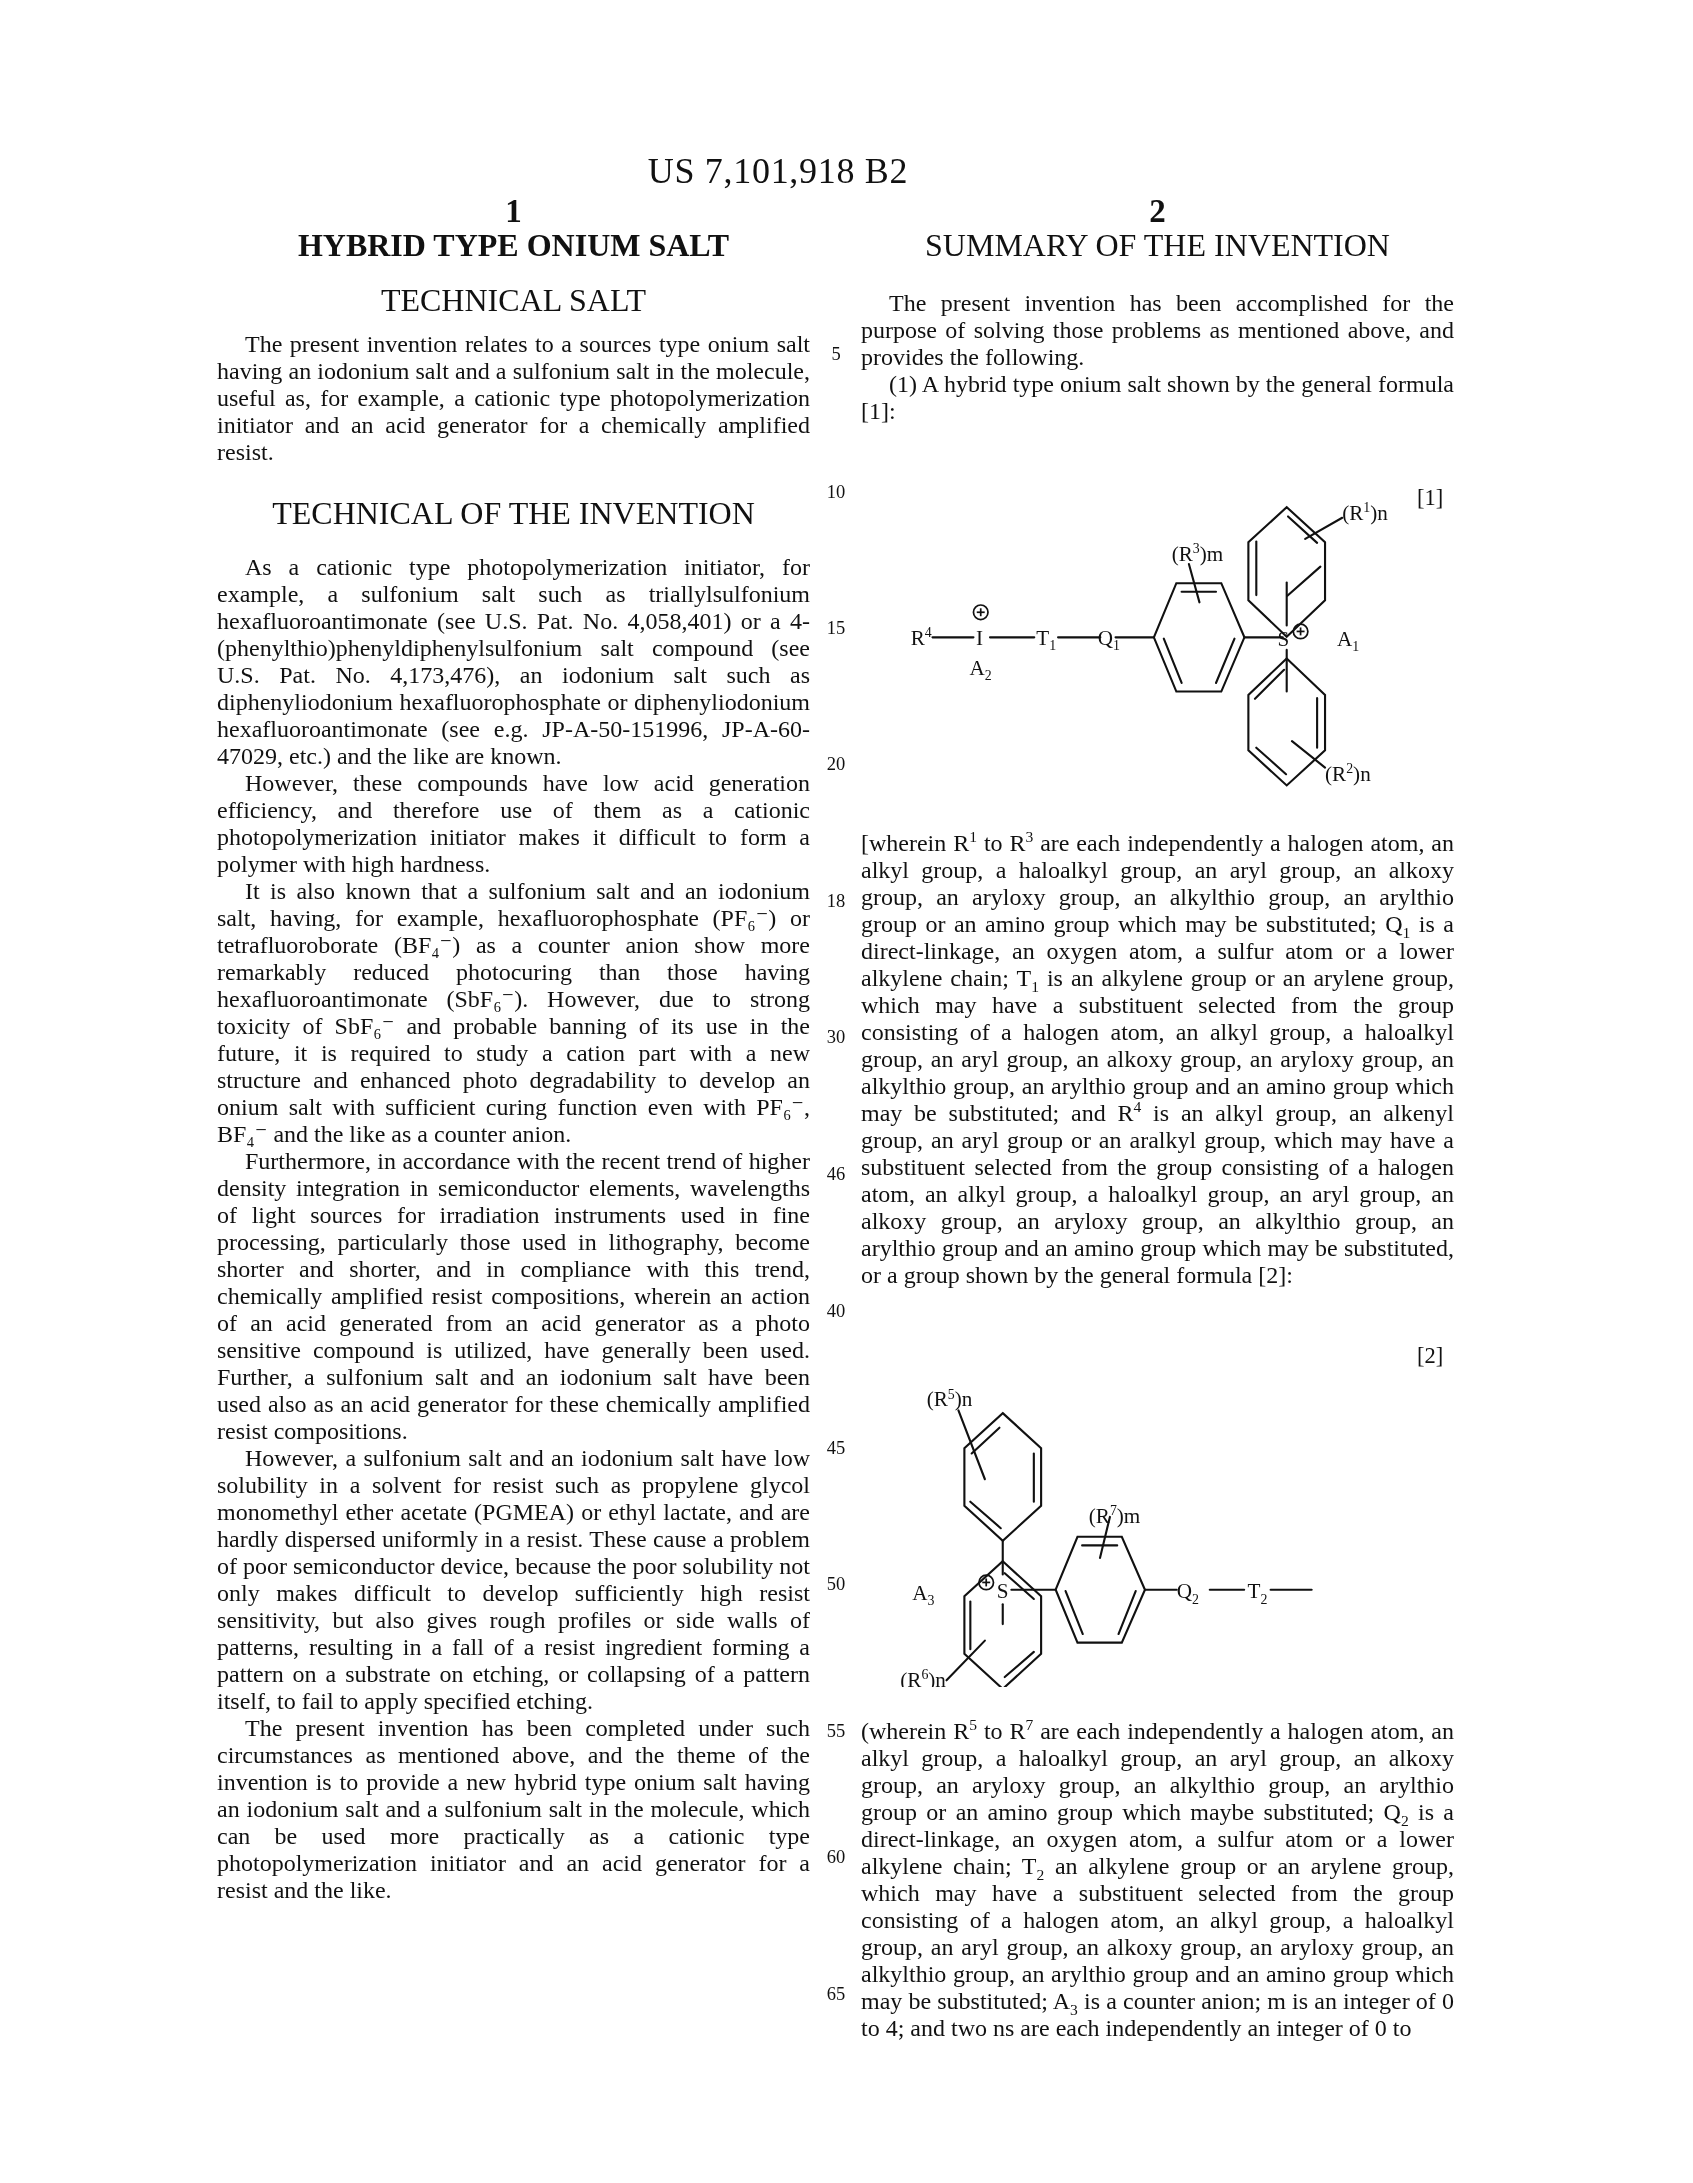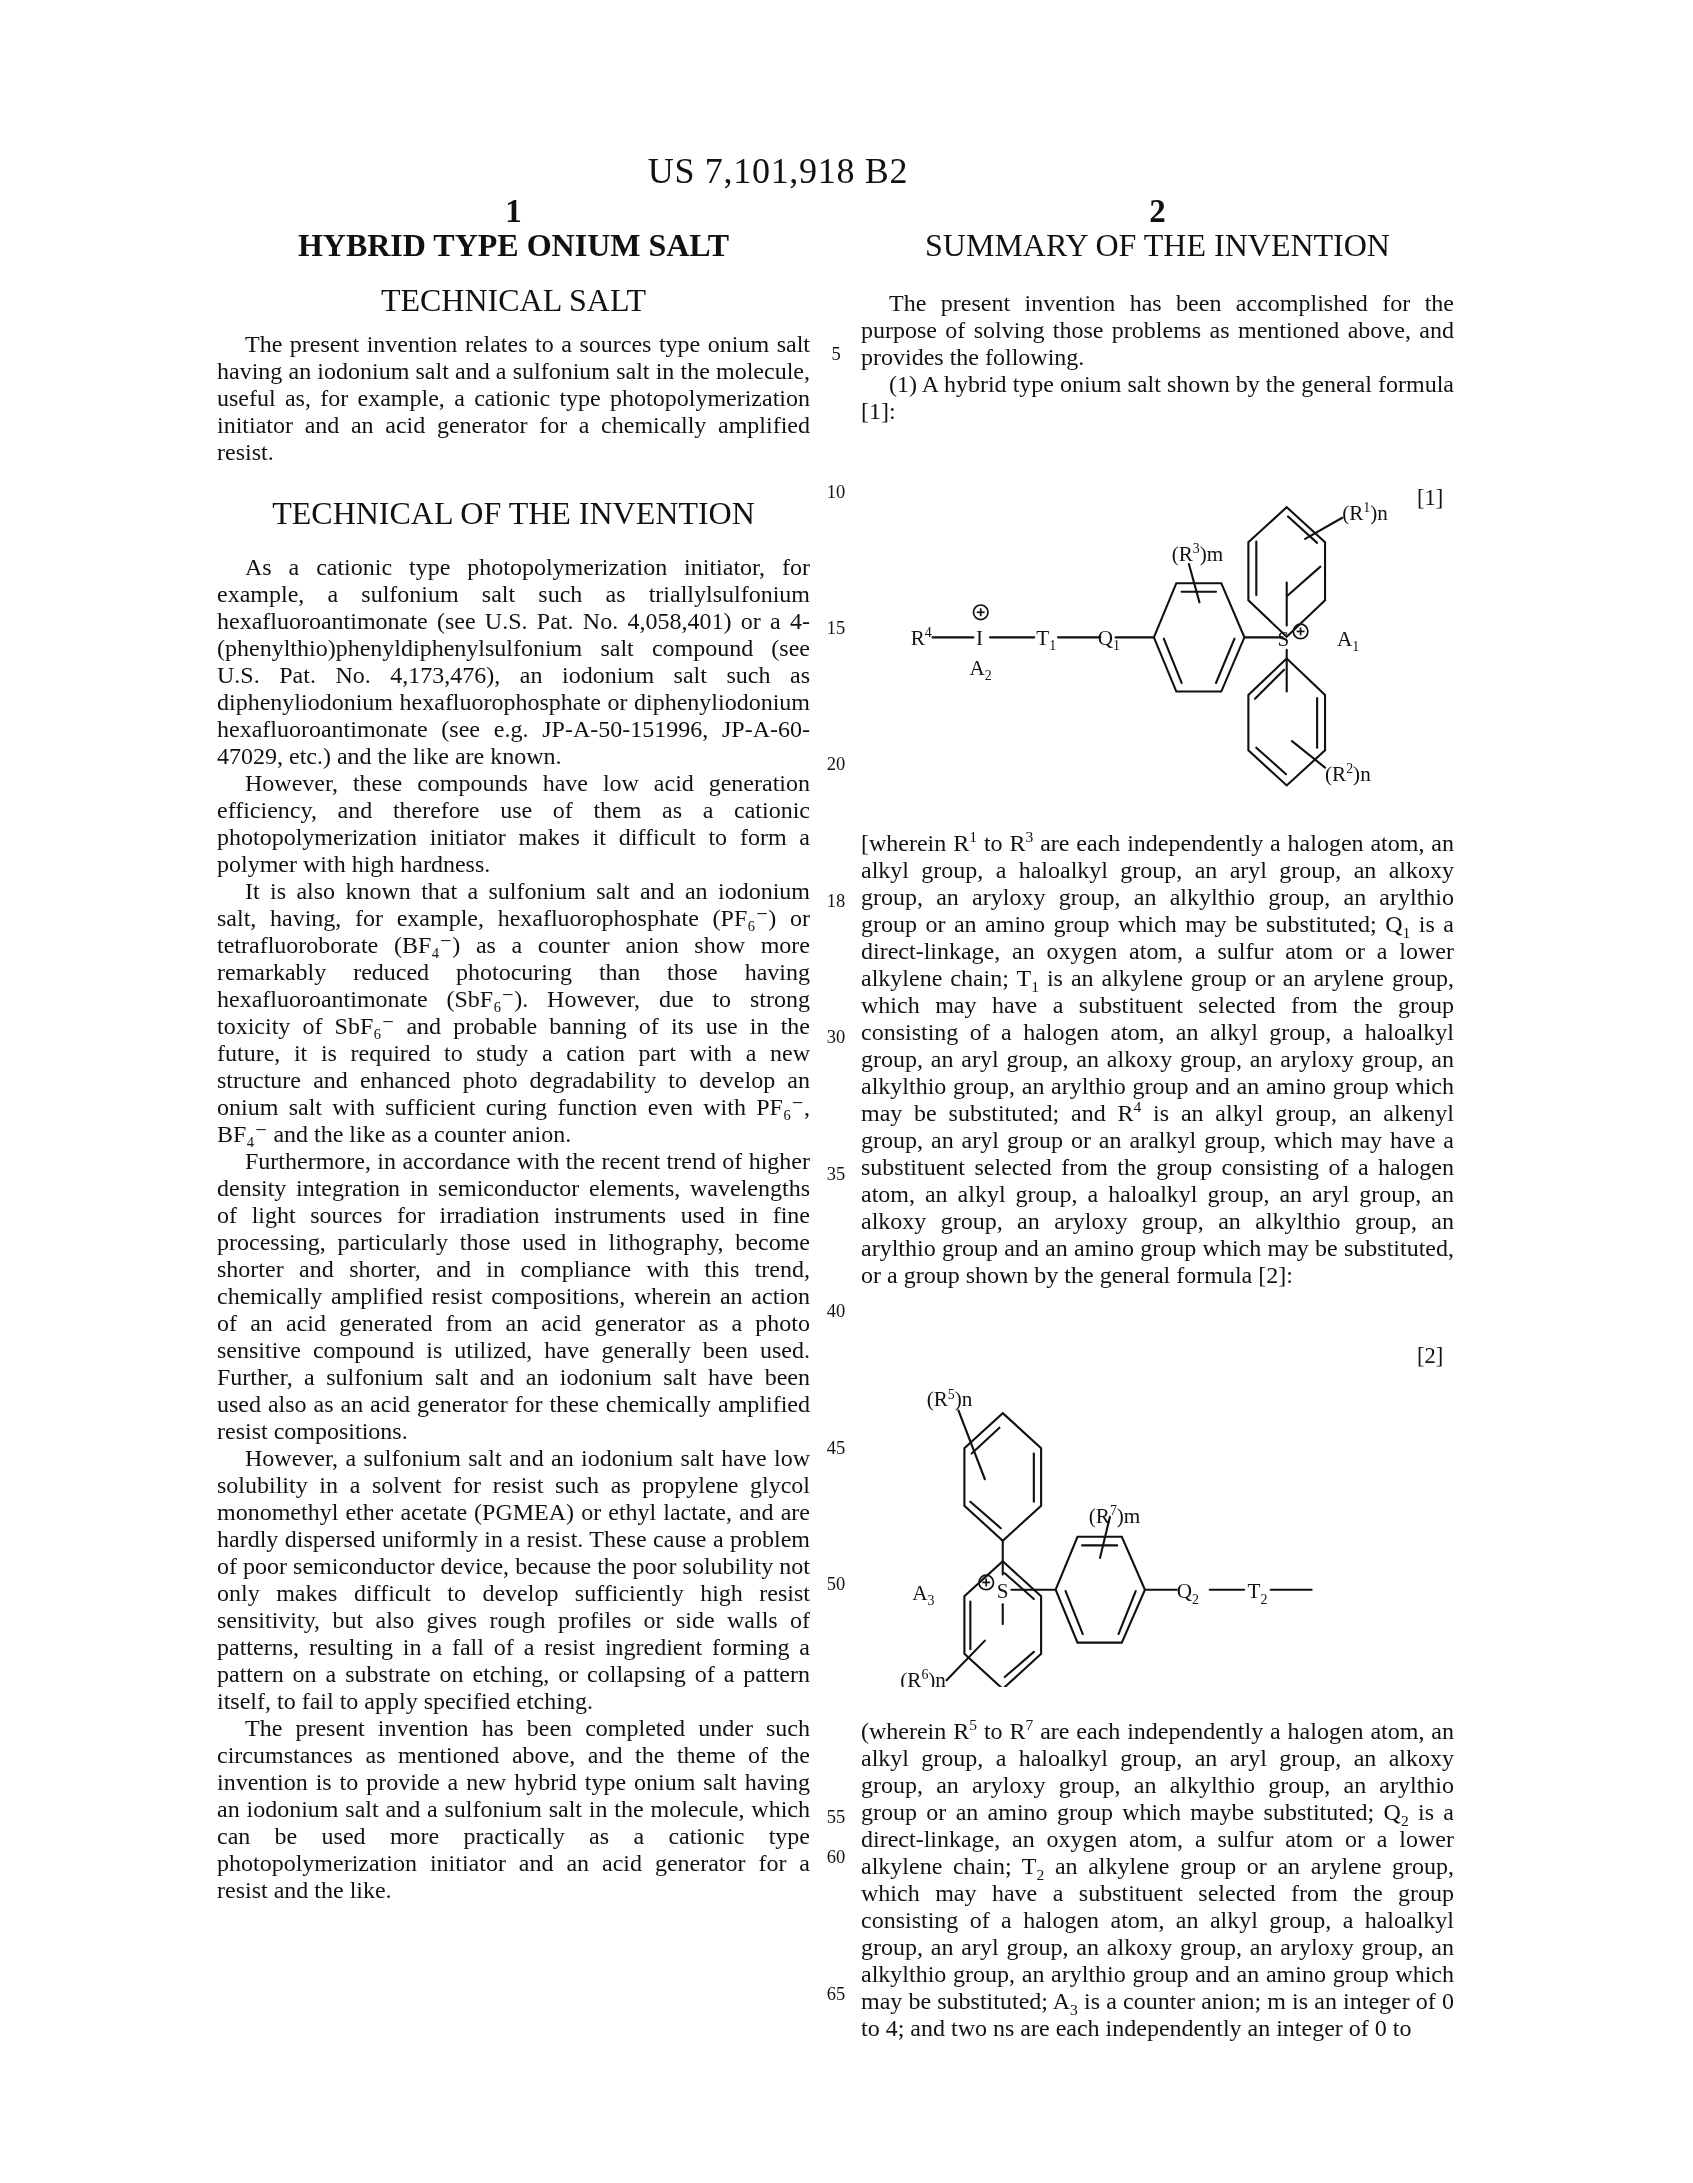--- a/index.html
+++ b/index.html
@@ -42,25 +42,25 @@
   </div>
 </div>
 
 <div id="line-numbers">
     <div class="abs lnum" style="top: 344px;">5</div>
     <div class="abs lnum" style="top: 482px;">10</div>
     <div class="abs lnum" style="top: 618px;">15</div>
     <div class="abs lnum" style="top: 754px;">20</div>
     <div class="abs lnum" style="top: 891px;">18</div>
     <div class="abs lnum" style="top: 1027px;">30</div>
-    <div class="abs lnum" style="top: 1164px;">35</div>
+    <div class="abs lnum" style="top: 1164px;">46</div>
     <div class="abs lnum" style="top: 1301px;">40</div>
     <div class="abs lnum" style="top: 1438px;">45</div>
     <div class="abs lnum" style="top: 1574px;">50</div>
-    <div class="abs lnum" style="top: 1807px;">55</div>
+    <div class="abs lnum" style="top: 1721px;">55</div>
     <div class="abs lnum" style="top: 1847px;">60</div>
     <div class="abs lnum" style="top: 1984px;">65</div>
   </div>
 
 <div class="abs col" style="left:861px;width:593px;top:0;">
   <div class="abs heading" style="left:0;width:593px;top:232px;">SUMMARY OF THE INVENTION</div>
   <div class="abs" style="left:0;width:593px;top:290px;">
     <p>The present invention has been accomplished for the purpose of solving those problems as mentioned above, and provides the following.</p>
     <p>(1) A hybrid type onium salt shown by the general formula [1]:</p>
   </div>

